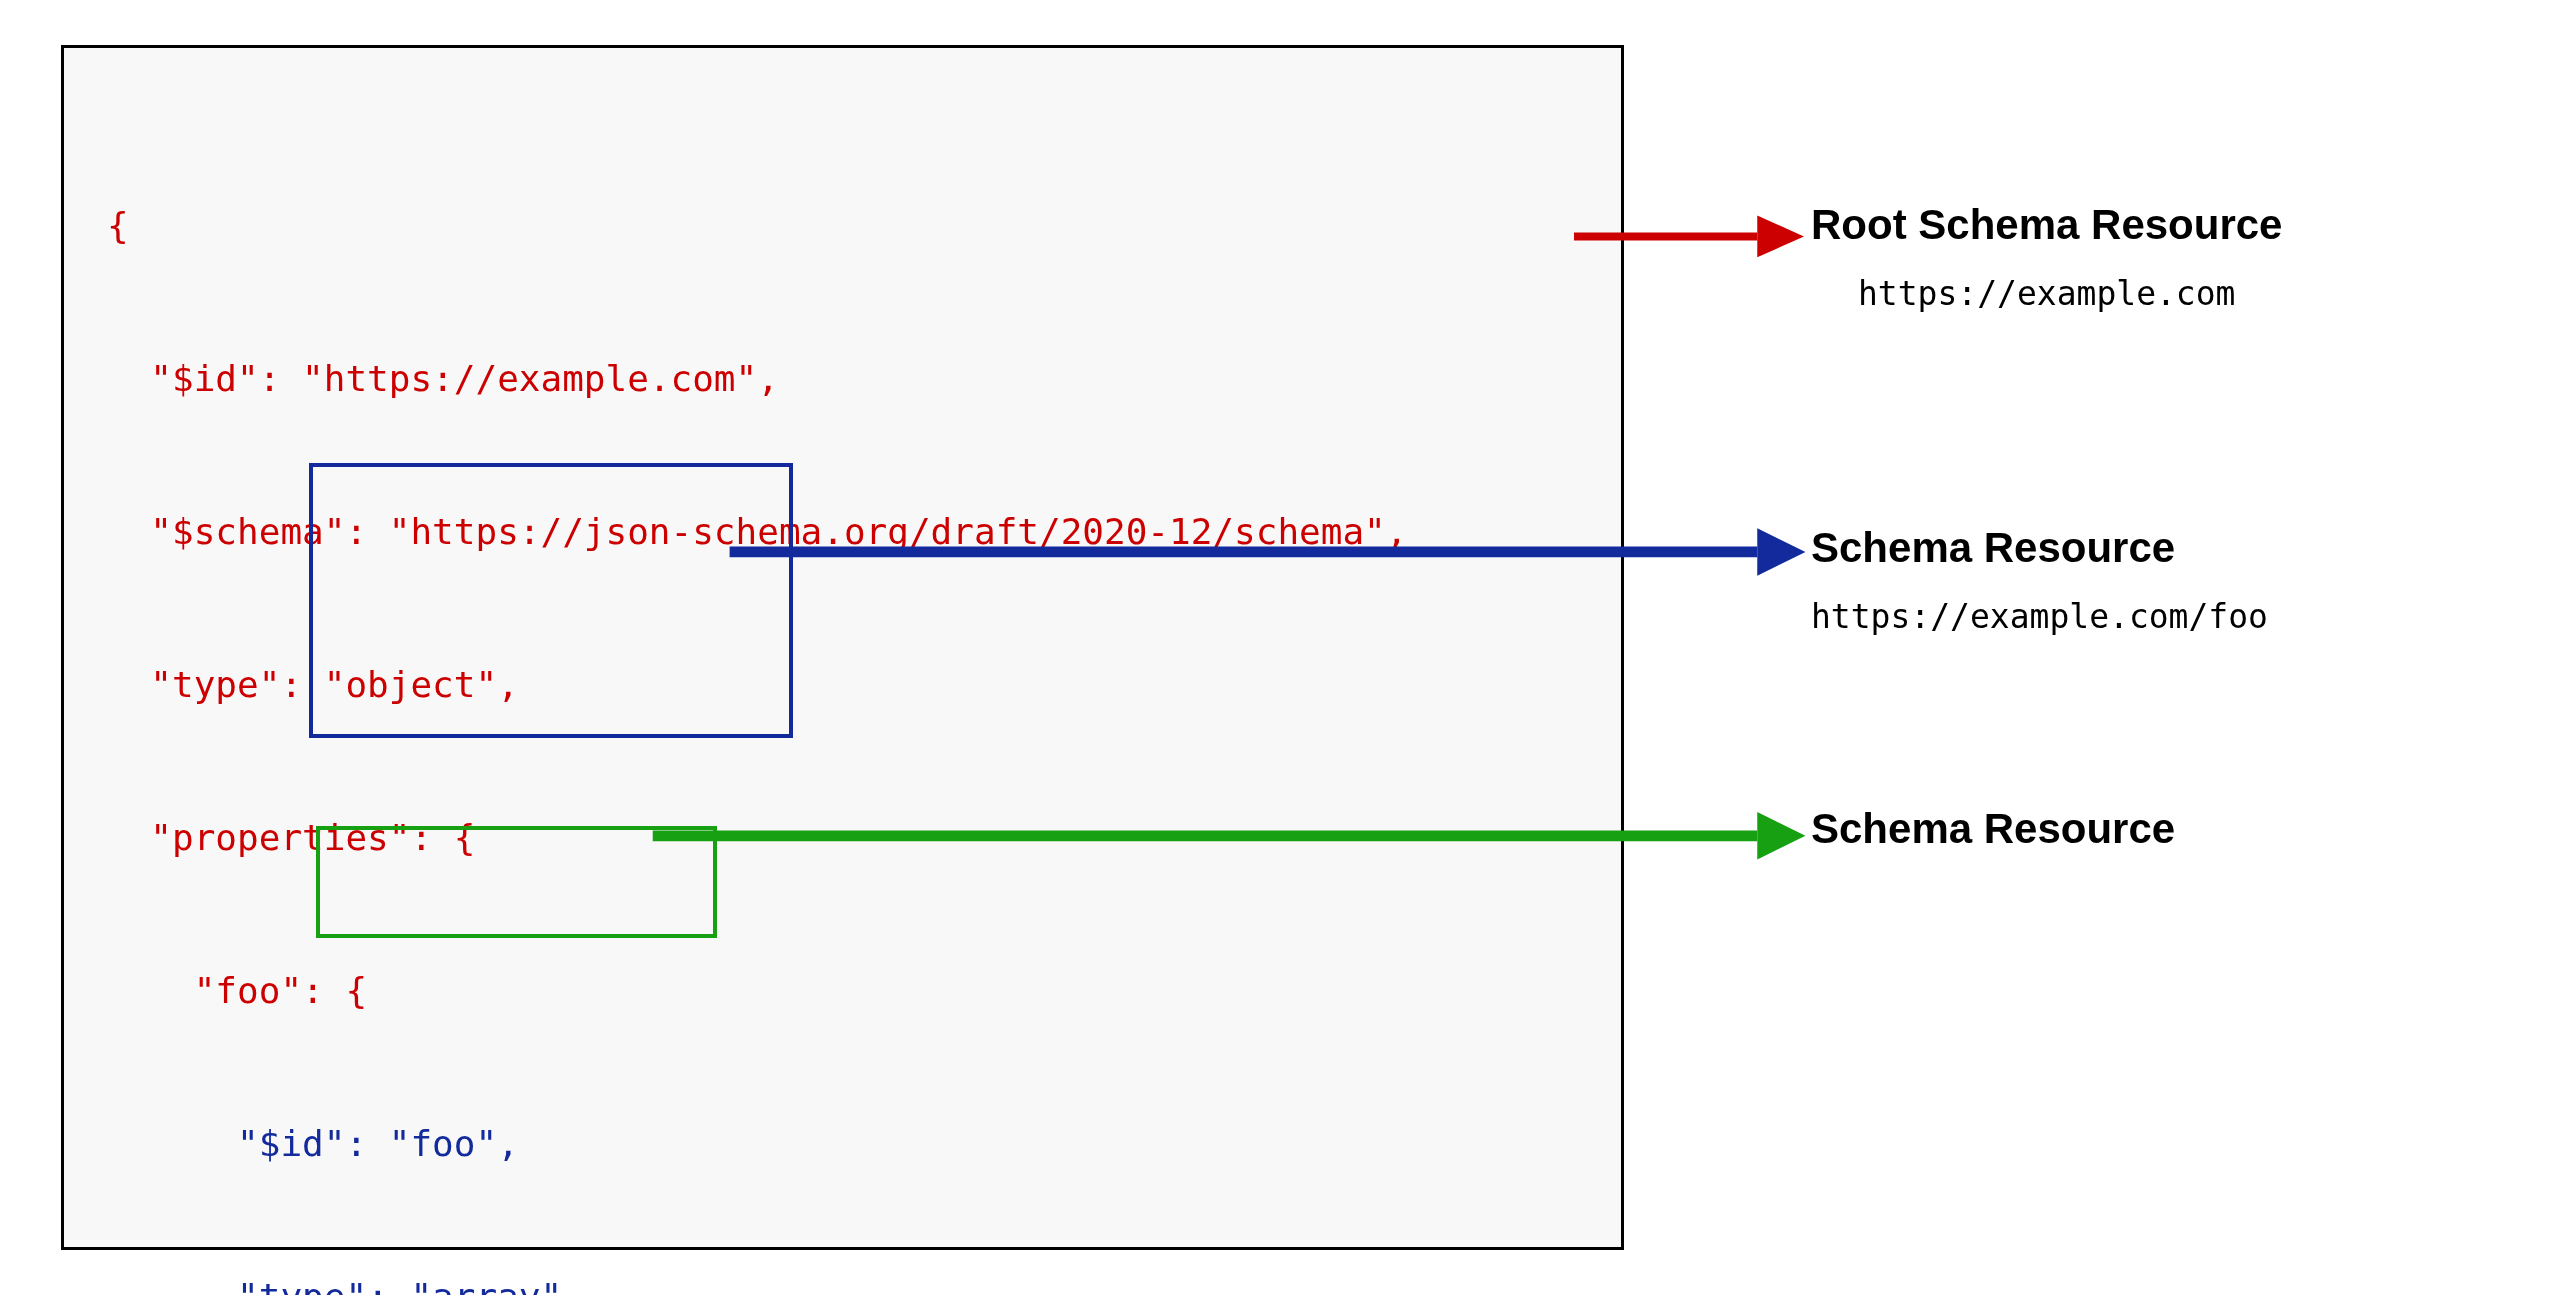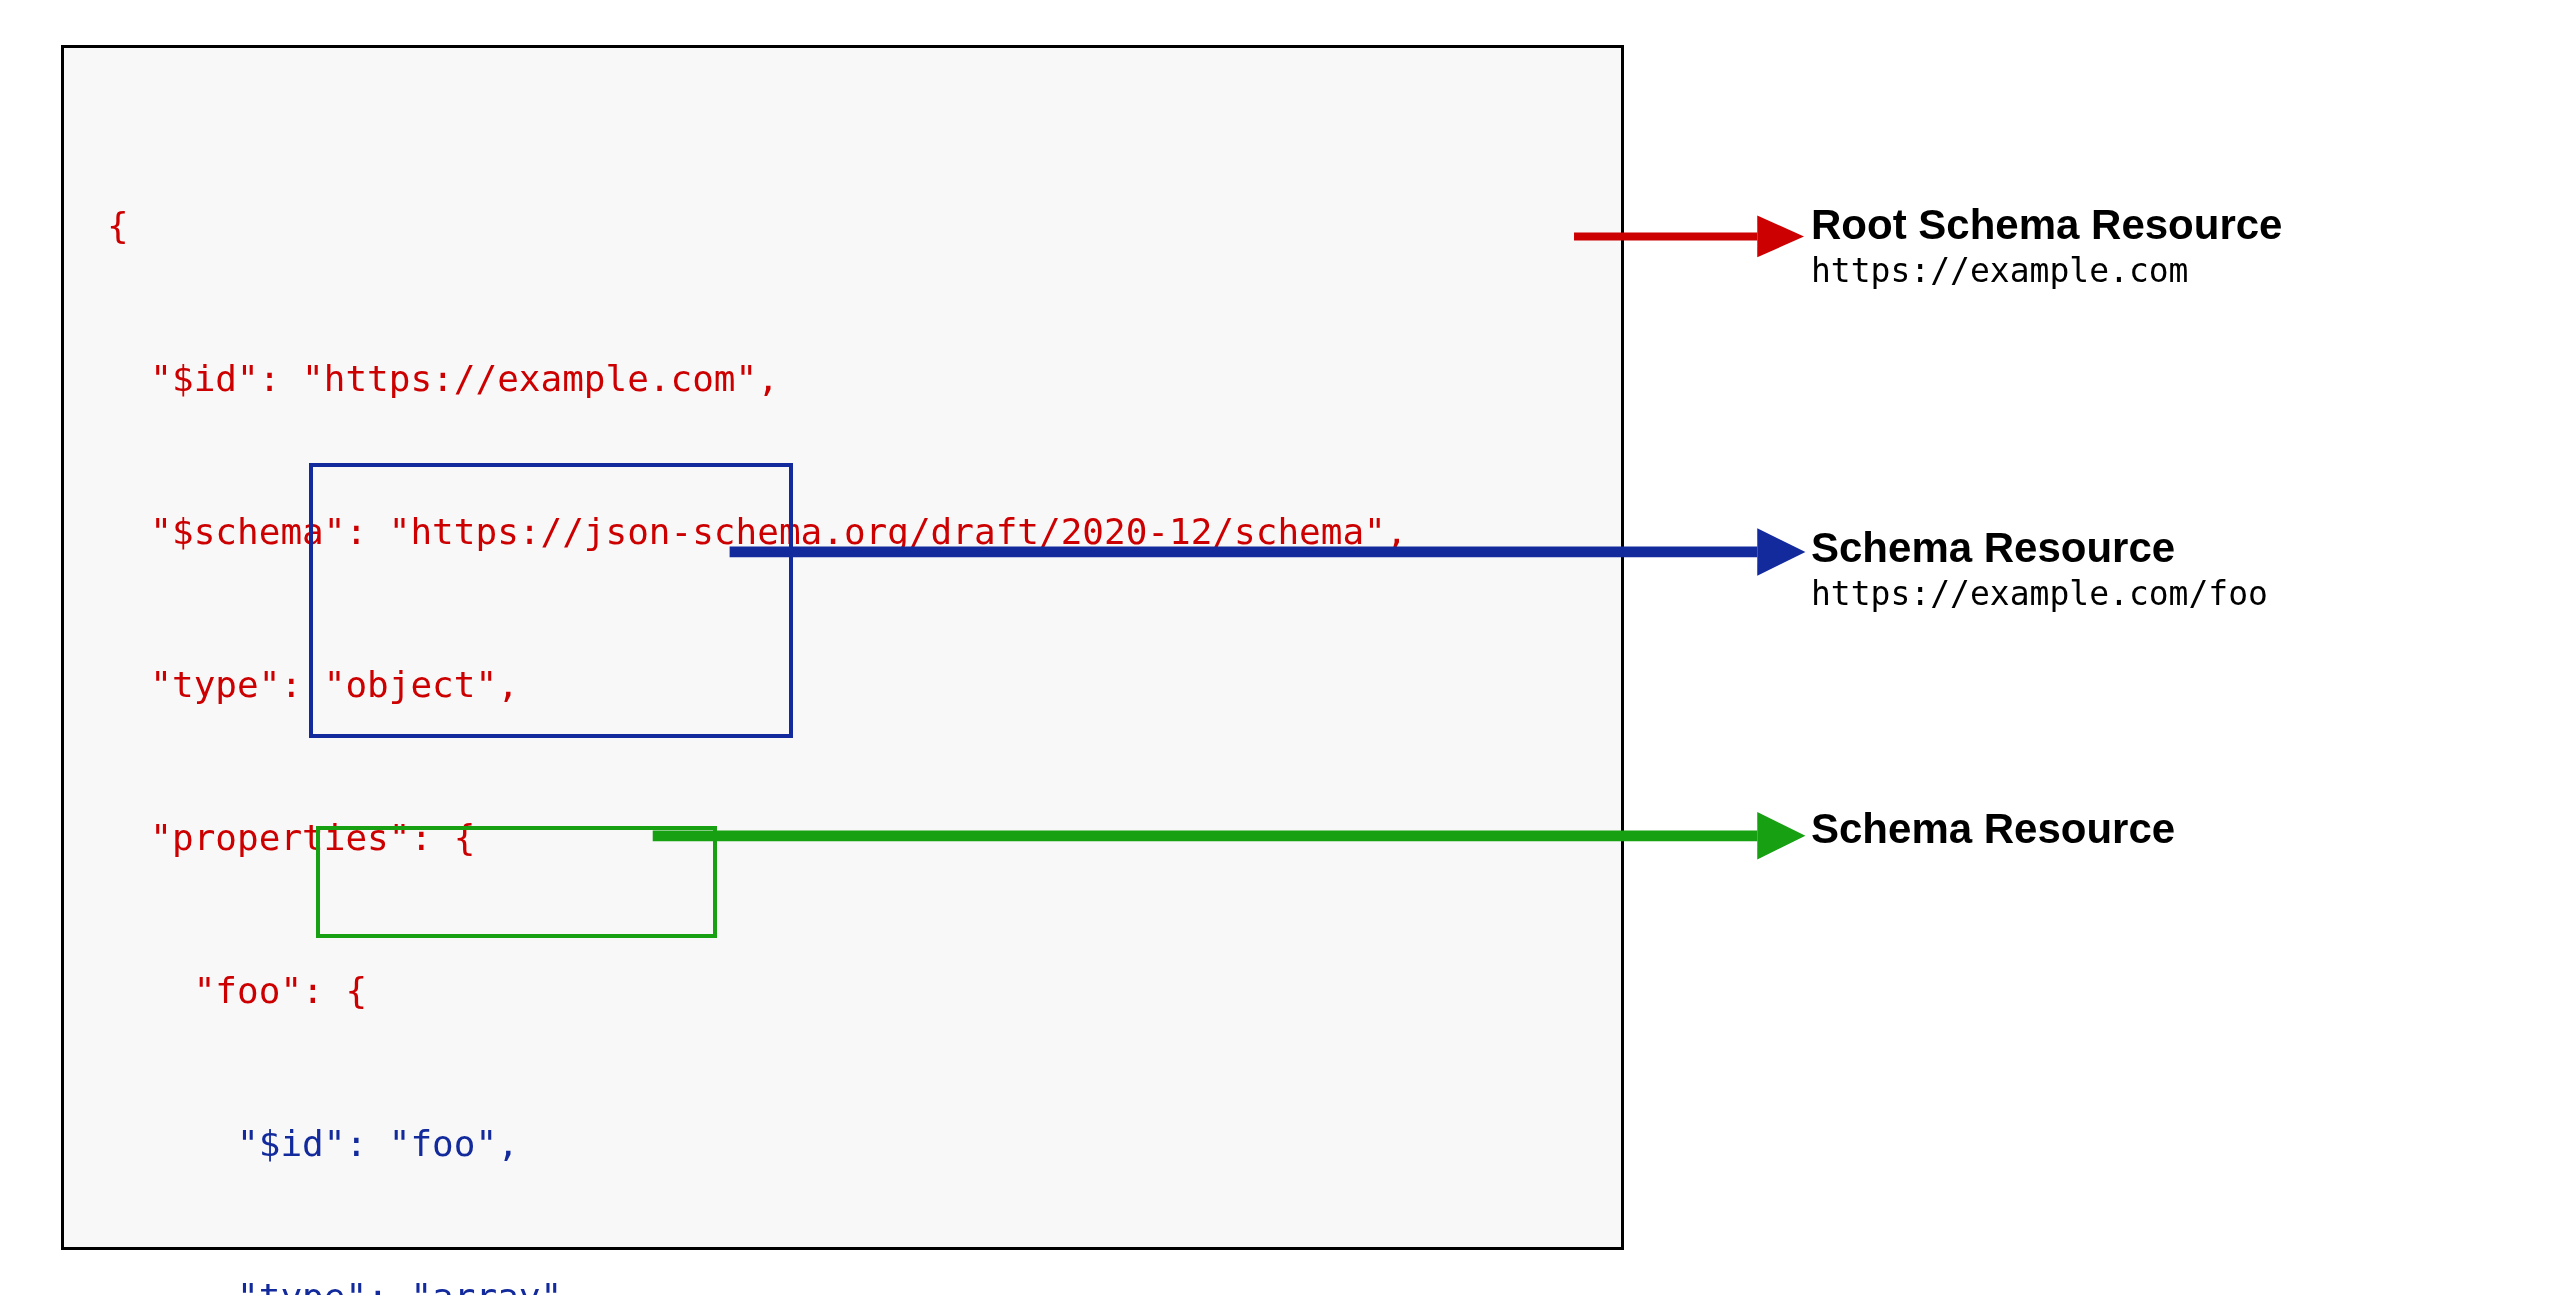--- a/index.html
+++ b/index.html
@@ -74,33 +74,34 @@
     width: 2576px;
     height: 1295px;
     pointer-events: none;
   }
 
   
   .label-group {
     position: absolute;
     left: 1811px;
   }
-  #label-root  { top: 200px; }
+  #label-root  { top: 200px; text-align: center; }
   #label-foo   { top: 523px; }
   #label-bar   { top: 804px; }
 
   .label-title {
     font-family: "Liberation Sans", sans-serif;
     font-weight: bold;
     font-size: 42px;
     line-height: 50px;
     color: #000000;
     white-space: nowrap;
   }
   .label-uri {
+    margin-top: 23px;
     font-family: "DejaVu Sans Mono", monospace;
     font-size: 33px;
     line-height: 42px;
     color: #000000;
     white-space: nowrap;
   }
 </style>
 </head>
 <body>
 

